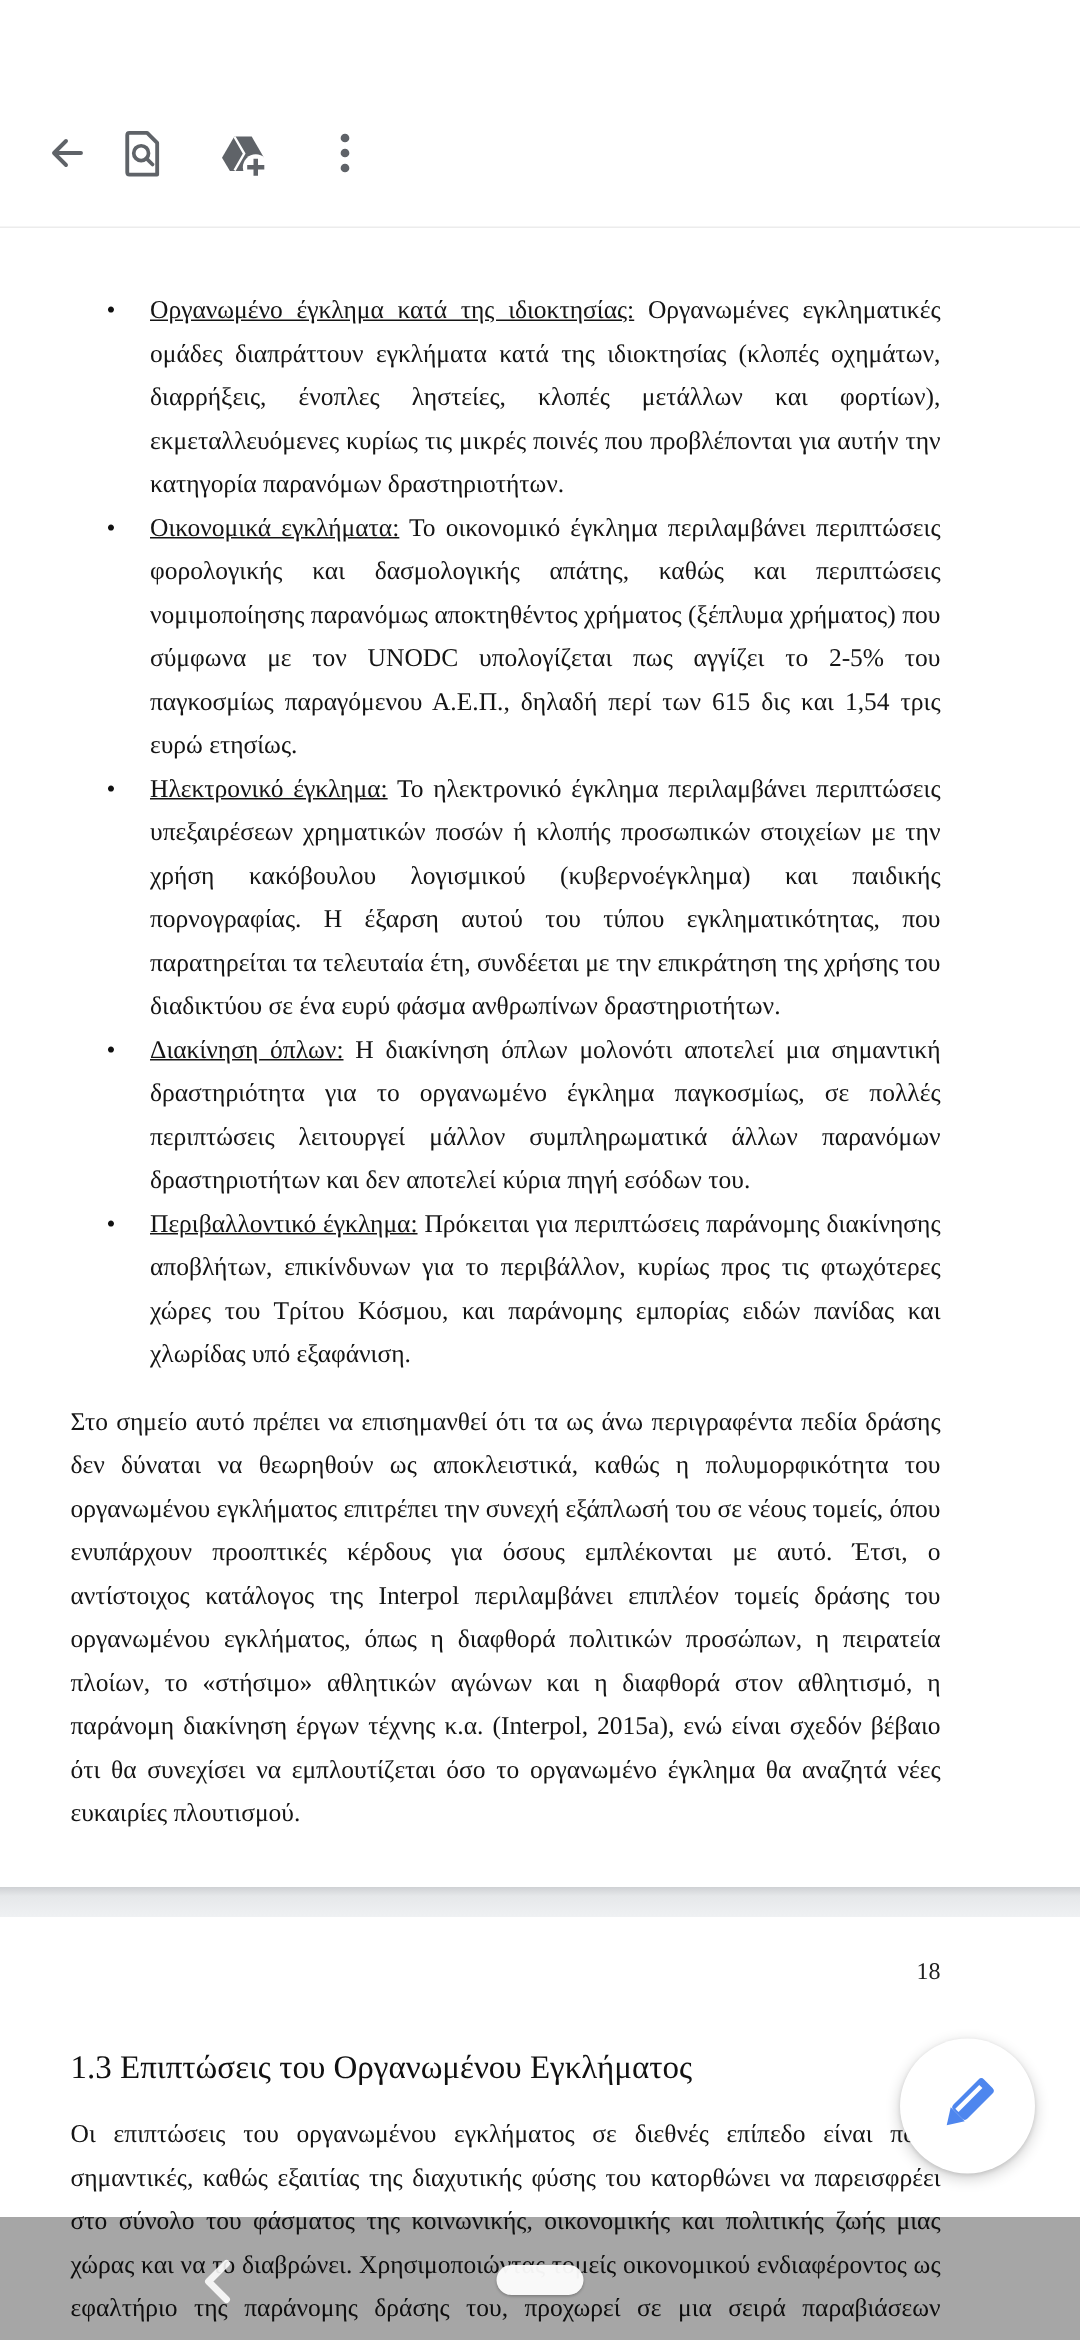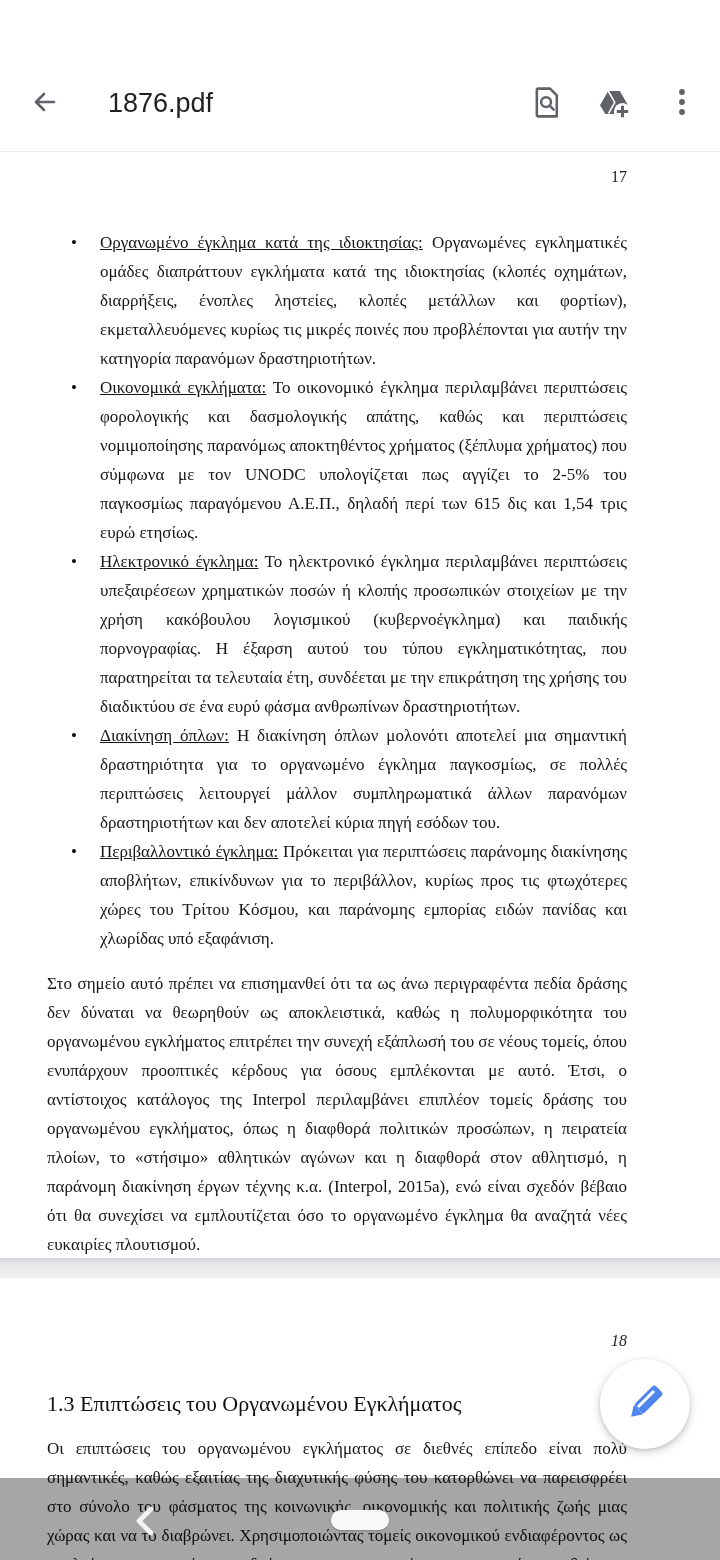--- a/index.html
+++ b/index.html
@@ -44,21 +44,21 @@
   .page-17{top:0;height:1106px;}
   .page-gap{
     position:absolute;top:1106px;left:0;width:720px;height:20px;
     background:linear-gradient(180deg,#cfd1d4 0px,#e6e8ea 6px,#eff1f3 20px);
   }
   .page-18{top:1126px;height:282px;}
   .page-num{
     text-align:right;font-size:16px;color:#222;line-height:22px;
   }
   .page-17 .page-num{padding-top:14px;}
-  .page-18 .page-num{padding-top:52px;font-style:italic;}
+  .page-18 .page-num{padding-top:26px;}
   .pdf-body{font-size:17px;line-height:29px;text-align:justify;}
   .bullet-list{margin-top:40px;}
   .bullet{position:relative;padding-left:53px;}
   .bullet::before{
     content:"\2022";position:absolute;left:24px;top:0;font-size:17px;line-height:29px;color:#111;
   }
   .bullet-title{text-decoration:underline;}
   .p17-paragraph{margin-top:16px;}
   .section-heading{
     font-size:22px;font-weight:normal;color:#111;margin-top:39px;line-height:26px;
@@ -130,21 +130,20 @@
 </div>
 
 <div class="app-bar">
   <button class="icon-btn">
     <span>
       <svg width="36" height="36" viewBox="0 0 36 36">
           <path d="M30 18 H13 M20 10 L12 18 L20 26" fill="none" stroke="#5f6368" stroke-width="2.6" stroke-linecap="round" stroke-linejoin="round"></path>
         </svg>
     </span>
   </button>
-  <div class="app-title">1876.pdf</div>
   <div class="app-actions">
     <button class="icon-btn">
       <span>
         <svg width="37" height="37" viewBox="0 0 36 36">
             <path d="M10 4.5 H21.5 L28 11 V31.5 H10 Q8.6 31.5 8.6 30 V6 Q8.6 4.5 10 4.5 Z" fill="none" stroke="#5f6368" stroke-width="2.5" stroke-linejoin="round"></path>
             <circle cx="17.6" cy="17.6" r="4.8" fill="none" stroke="#5f6368" stroke-width="2.4"></circle>
             <path d="M21 21 L25 25" stroke="#5f6368" stroke-width="2.4" stroke-linecap="round"></path>
           </svg>
       </span>
     </button>
@@ -167,21 +166,20 @@
             <circle cx="15" cy="27" r="2.9" fill="#5f6368"></circle>
           </svg>
       </span>
     </button>
   </div>
 </div>
 
 <div class="viewer">
 
   <div class="pdf-page page-17">
-    <div class="page-num">17</div>
     <div class="bullet-list pdf-body">
       <div class="bullet">
         <span class="bullet-title">Οργανωμένο έγκλημα κατά της ιδιοκτησίας:</span><span> Οργανωμένες εγκληματικές ομάδες διαπράττουν εγκλήματα κατά της ιδιοκτησίας (κλοπές οχημάτων, διαρρήξεις, ένοπλες ληστείες, κλοπές μετάλλων και φορτίων), εκμεταλλευόμενες κυρίως τις μικρές ποινές που προβλέπονται για αυτήν την κατηγορία παρανόμων δραστηριοτήτων.</span>
       </div>
       <div class="bullet">
         <span class="bullet-title">Οικονομικά εγκλήματα:</span><span> Το οικονομικό έγκλημα περιλαμβάνει περιπτώσεις φορολογικής και δασμολογικής απάτης, καθώς και περιπτώσεις νομιμοποίησης παρανόμως αποκτηθέντος χρήματος (ξέπλυμα χρήματος) που σύμφωνα με τον UNODC υπολογίζεται πως αγγίζει το 2-5% του παγκοσμίως παραγόμενου Α.Ε.Π., δηλαδή περί των 615 δις και 1,54 τρις ευρώ ετησίως.</span>
       </div>
       <div class="bullet">
         <span class="bullet-title">Ηλεκτρονικό έγκλημα:</span><span> Το ηλεκτρονικό έγκλημα περιλαμβάνει περιπτώσεις υπεξαιρέσεων χρηματικών ποσών ή κλοπής προσωπικών στοιχείων με την χρήση κακόβουλου λογισμικού (κυβερνοέγκλημα) και παιδικής πορνογραφίας. Η έξαρση αυτού του τύπου εγκληματικότητας, που παρατηρείται τα τελευταία έτη, συνδέεται με την επικράτηση της χρήσης του διαδικτύου σε ένα ευρύ φάσμα ανθρωπίνων δραστηριοτήτων.</span>
       </div>

